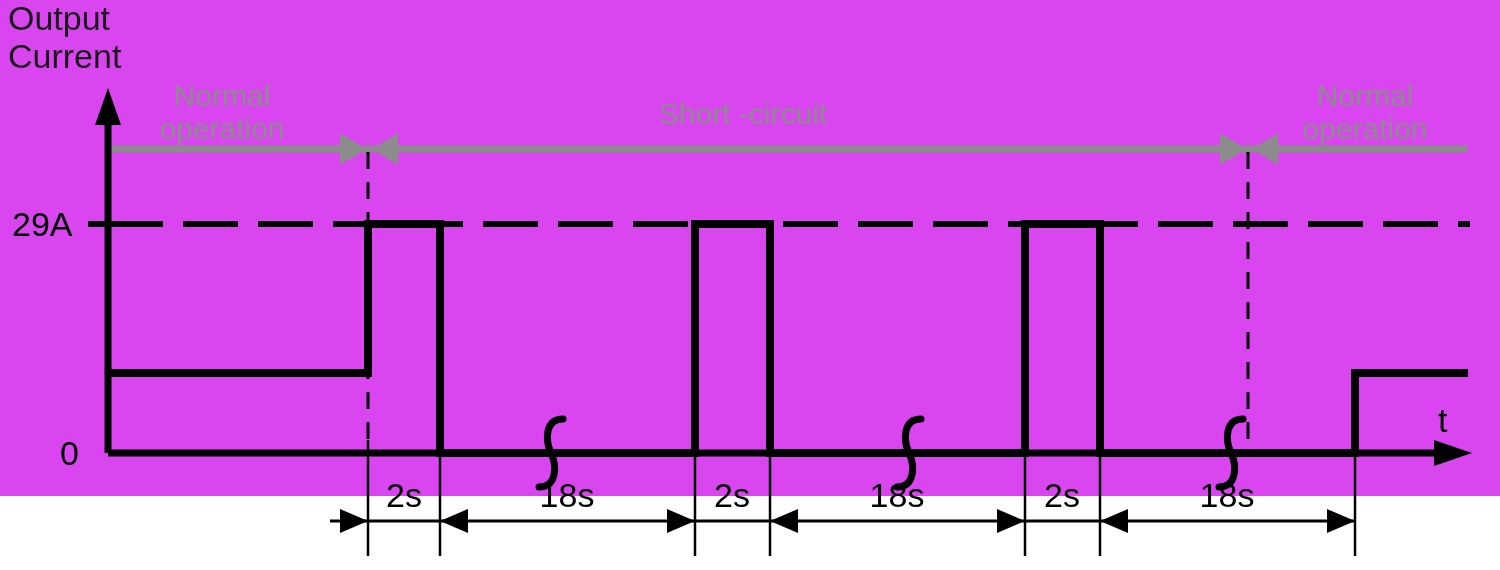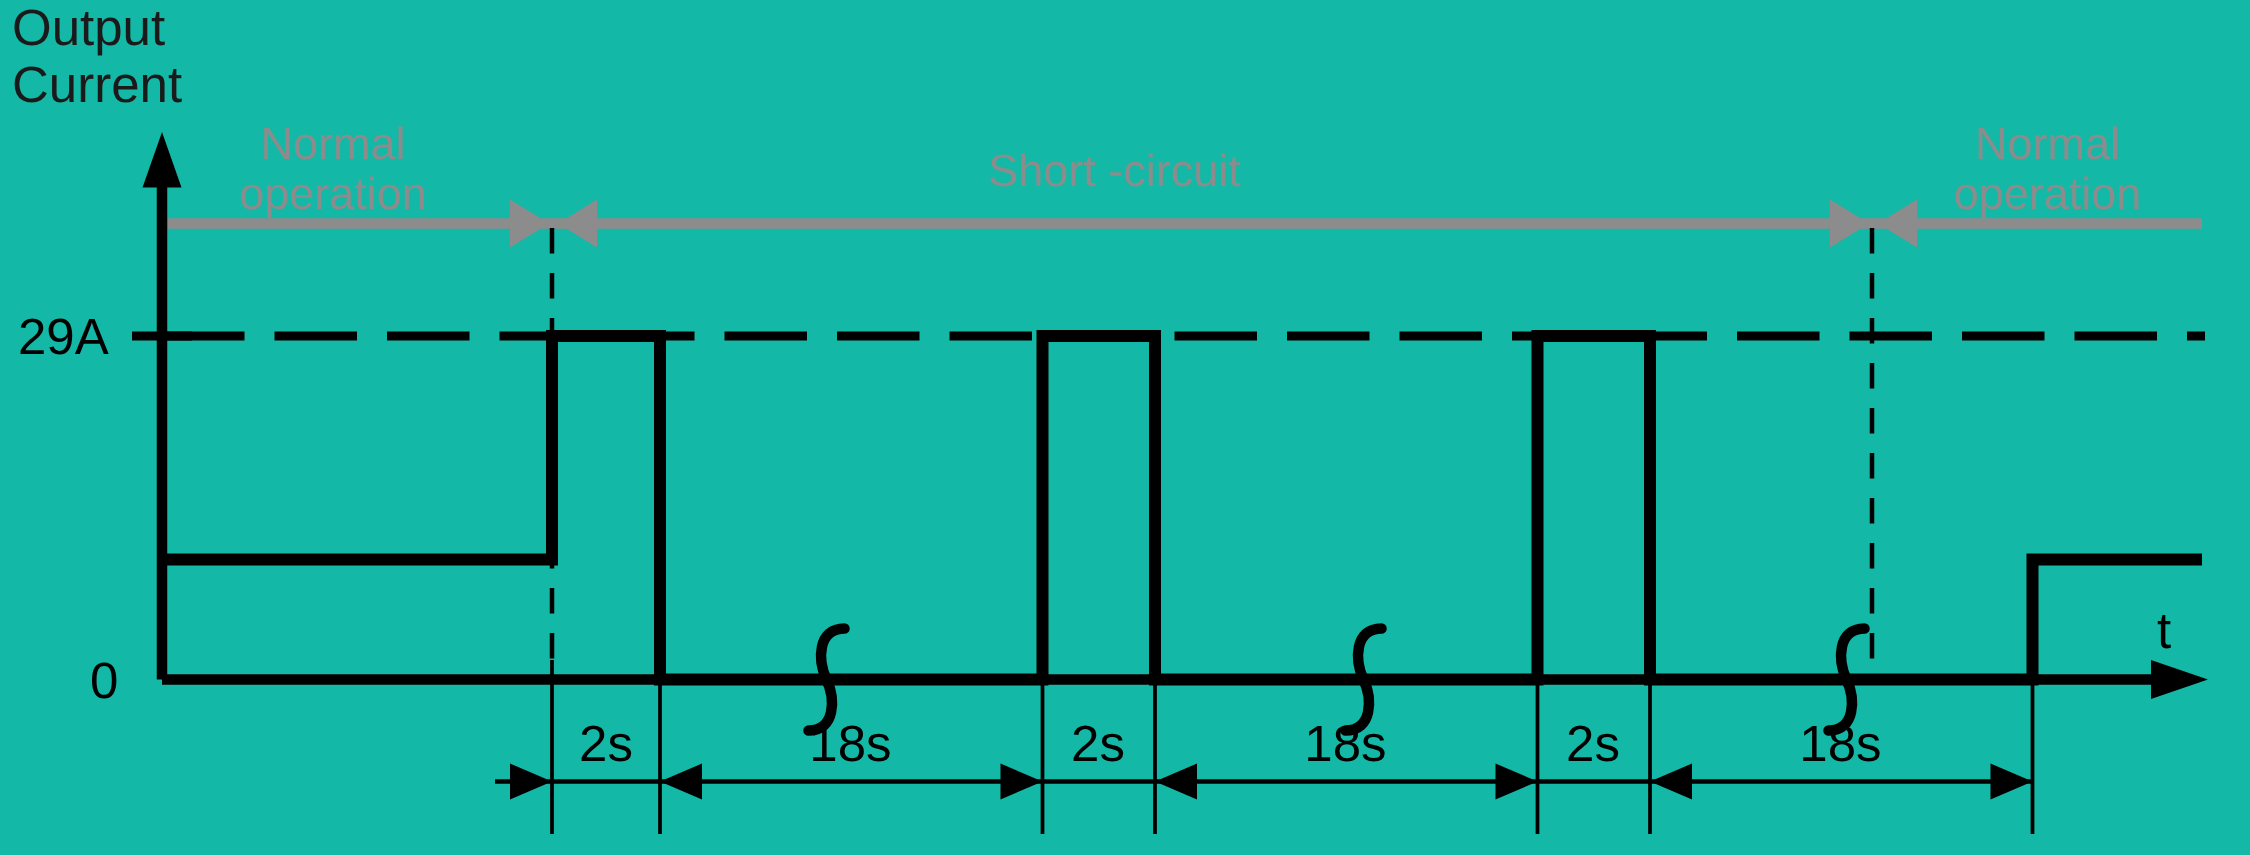--- a/index.html
+++ b/index.html
@@ -10,22 +10,22 @@
   }
   body {
     width: 1500px;
     height: 570px;
     font-family: "Liberation Sans", sans-serif;
     overflow: hidden;
   }
   #diagram-root {
     position: relative;
     width: 1500px;
-    height: 570px;
-    background: #14b8a6;
+    height: 496px;
+    background: #d946ef;
   }
   svg.chart-svg {
     display: block;
     width: 1500px;
     height: 570px;
   }
   text {
     font-family: "Liberation Sans", sans-serif;
     fill: #000000;
   }

